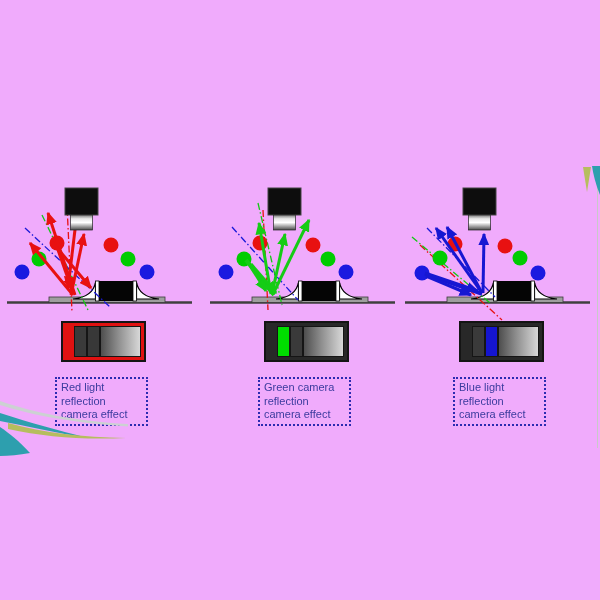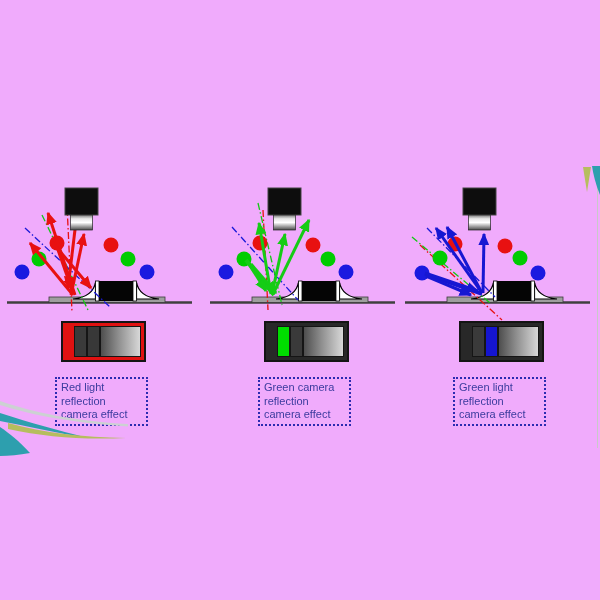--- a/index.html
+++ b/index.html
@@ -194,21 +194,21 @@
         <rect x="58" y="3" width="33" height="27" stroke="#444" stroke-width="1" fill="#0d0d0d"></rect>
         <rect x="63.5" y="30" width="22" height="15" fill="url(#lens2)" stroke="#222" stroke-width="0.7"></rect>
       </g>
     </svg>
     <div class="bar" style="background: rgb(40, 40, 40);">
       <div class="slot s1" style="background: rgb(58, 58, 58);"></div>
       <div class="slot s2" style="background: rgb(21, 21, 208);"></div>
       <div class="grad"></div>
     </div>
     <div class="caption" style="color: rgb(59, 59, 158); border-color: rgb(43, 43, 176);">
-      <span>Green light</span>
+      <span>Blue light</span>
       <span>reflection</span>
       <span>camera effect</span>
     </div>
   </div>
 
   <div class="edge-line" style="left: 597px; top: 170px; height: 278px; background: rgb(201, 201, 201);"></div>
 
   <svg class="decor" style="left:578px;top:164px;" width="22" height="34" viewBox="0 0 22 34">
     <path d="M5,3 L13,3 L9,28 Z" fill="#b6bd5e"></path>
     <path d="M14,2 L22,2 L22,31 Q16,16 14,2 Z" fill="#2d9fae"></path>

